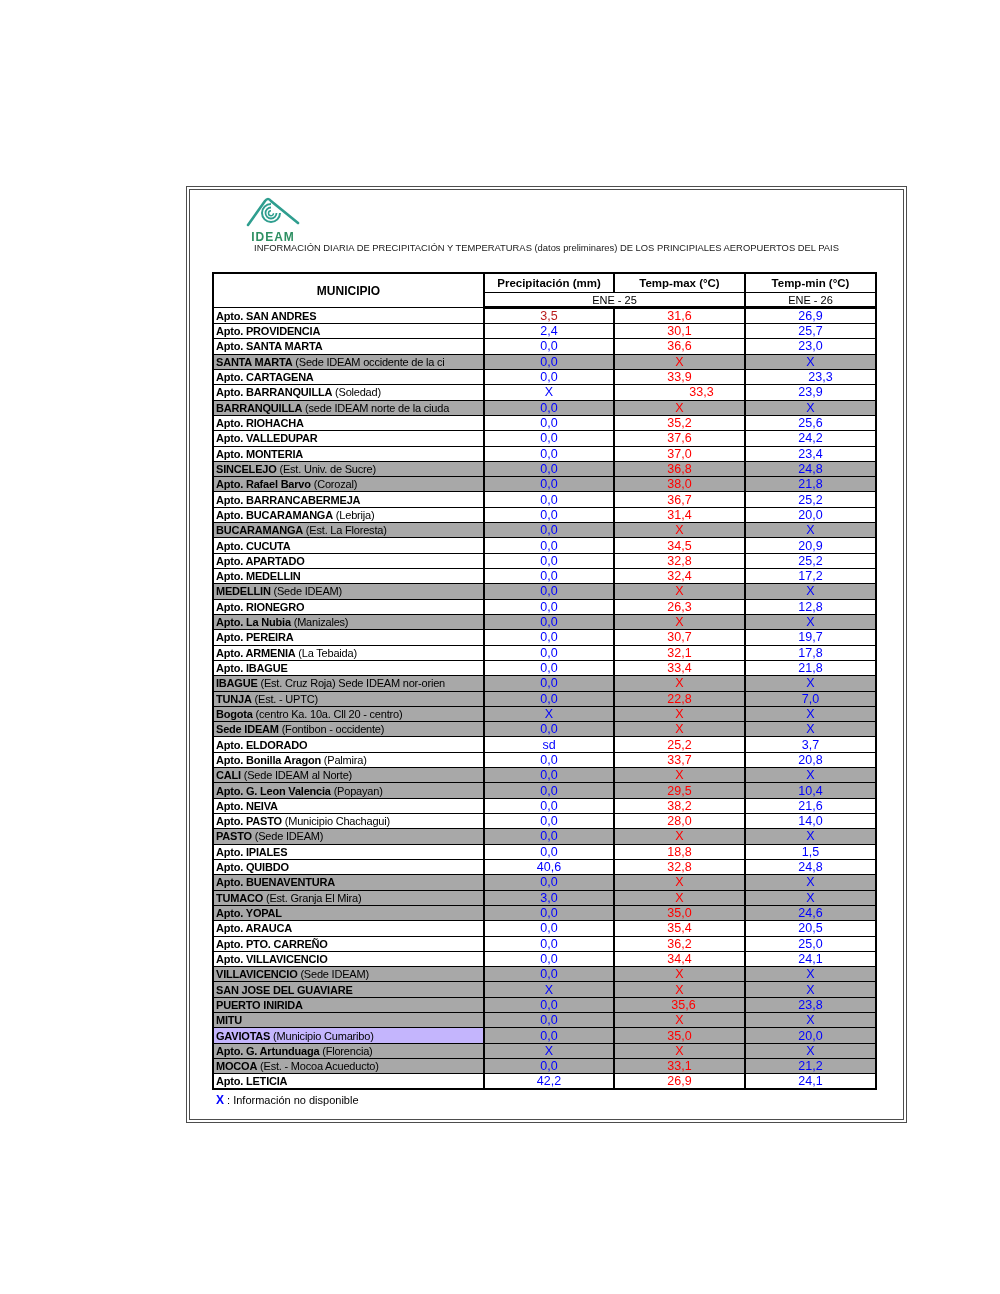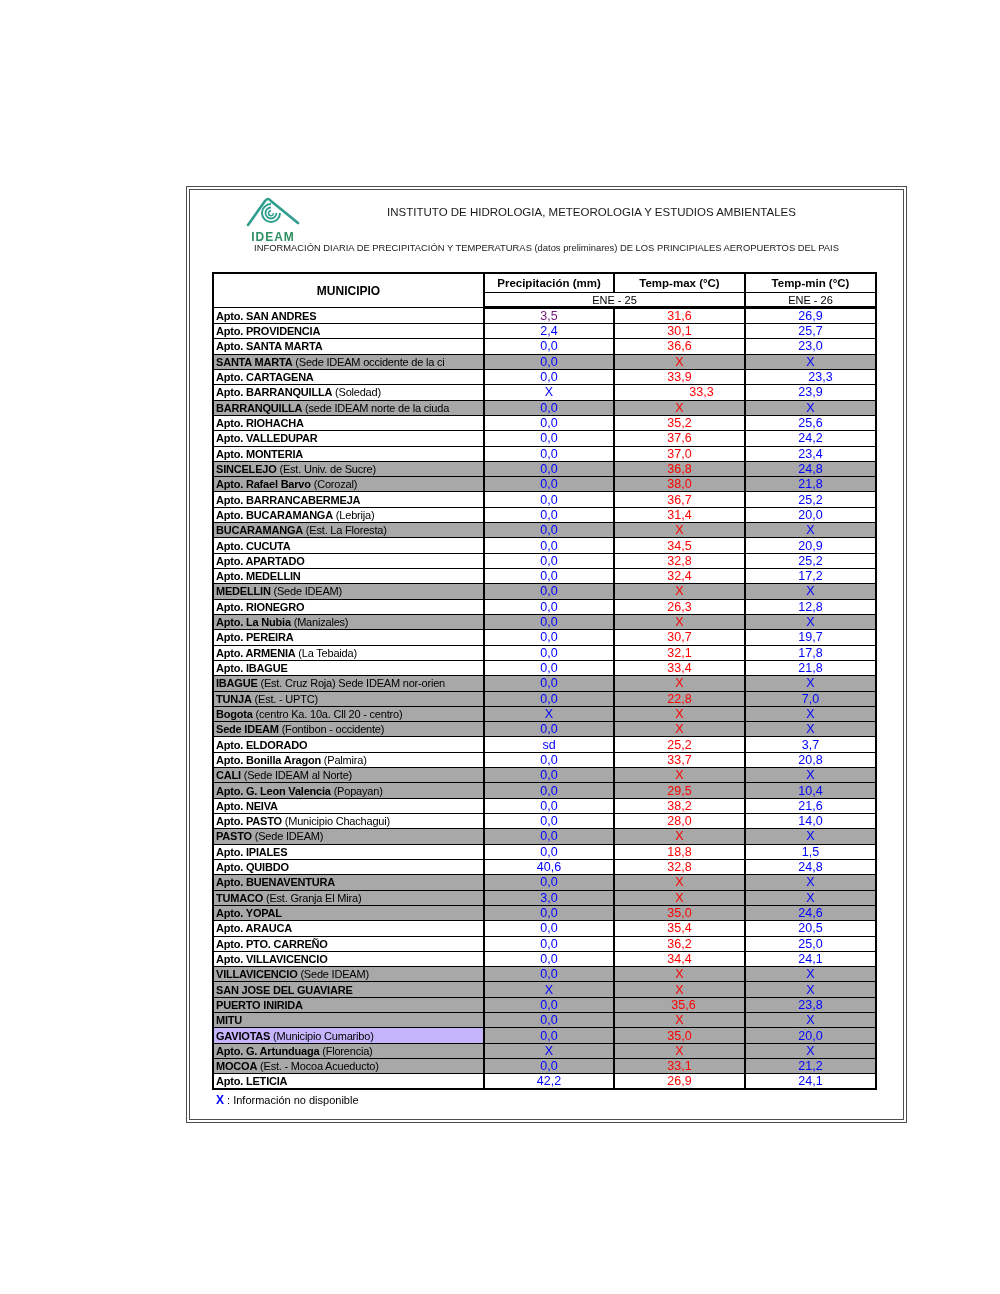--- a/index.html
+++ b/index.html
@@ -112,21 +112,20 @@
       <svg width="56" height="34" viewBox="0 0 56 34">
         <path d="M3 31 L20 7 Q23 3 26 7 L53 29" fill="none" stroke="#2f9e8f" stroke-width="2.6" stroke-linecap="round"></path>
         <path d="M26 10 a9 9 0 1 0 9 9" fill="none" stroke="#2f9e8f" stroke-width="2"></path>
         <path d="M26 13.5 a5.5 5.5 0 1 0 5.5 5.5" fill="none" stroke="#2f9e8f" stroke-width="1.8"></path>
         <path d="M26 16.8 a2.5 2.5 0 1 0 2.5 2.5" fill="none" stroke="#2f9e8f" stroke-width="1.5"></path>
       </svg>
       <div class="logo-text">IDEAM</div>
     </div>
 
     <div class="titles">
-      <div class="title-line1">INSTITUTO DE HIDROLOGIA, METEOROLOGIA Y ESTUDIOS AMBIENTALES</div>
     </div>
     <div class="subtitle">INFORMACIÓN DIARIA DE PRECIPITACIÓN Y TEMPERATURAS (datos preliminares) DE LOS PRINCIPIALES AEROPUERTOS DEL PAIS</div>
 
     <table class="data">
       <colgroup>
         <col style="width:271px">
         <col style="width:130px">
         <col style="width:131px">
         <col style="width:131px">
       </colgroup>
@@ -138,21 +137,21 @@
           <th class="vsep">Temp-min (°C)</th>
         </tr>
         <tr class="hrow2">
           <th class="vsep" colspan="2">ENE - 25</th>
           <th class="vsep">ENE - 26</th>
         </tr>
       </thead>
       <tbody>
           <tr>
             <td class="muni"><span class="bold">Apto. SAN ANDRES</span></td>
-            <td class="val vsep precip" style="color: #701a75;">3,5</td>
+            <td class="val vsep precip" style="color: #b91c1c;">3,5</td>
             <td class="val vsep tmax" style="color: rgb(255, 0, 0);">31,6</td>
             <td class="val vsep tmin" style="color: rgb(0, 0, 255);">26,9</td>
           </tr>
           <tr>
             <td class="muni"><span class="bold">Apto. PROVIDENCIA</span></td>
             <td class="val vsep precip" style="color: rgb(0, 0, 255);">2,4</td>
             <td class="val vsep tmax" style="color: rgb(255, 0, 0);">30,1</td>
             <td class="val vsep tmin" style="color: rgb(0, 0, 255);">25,7</td>
           </tr>
           <tr>

